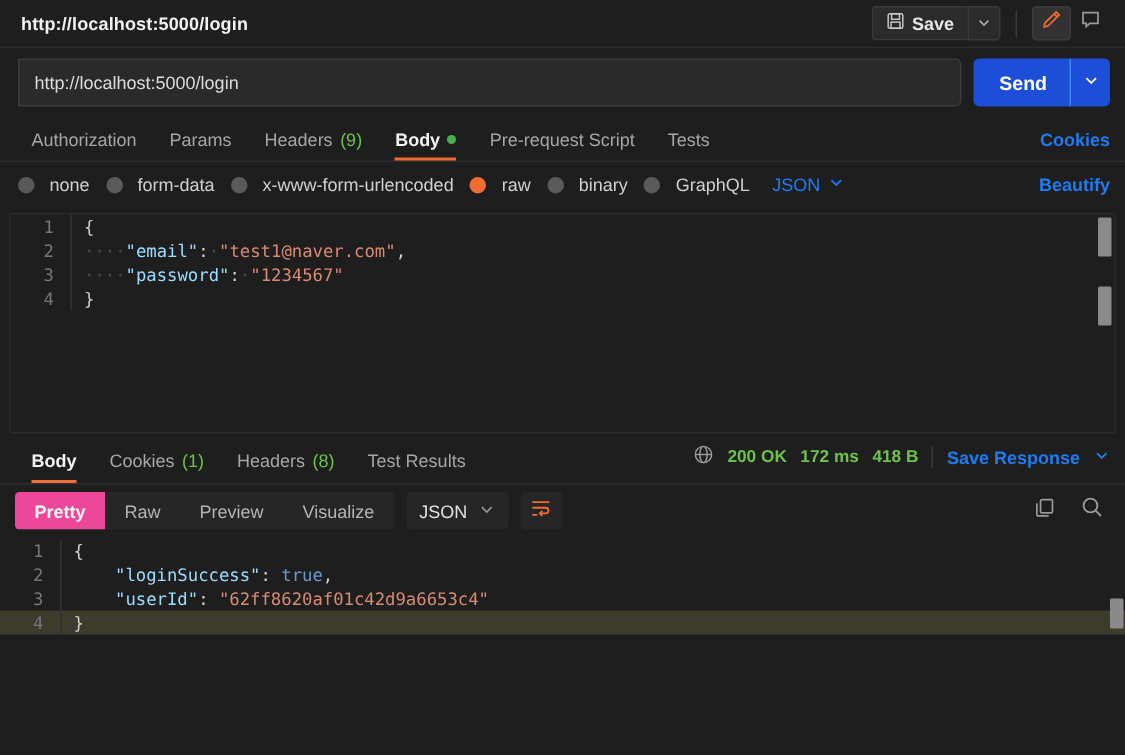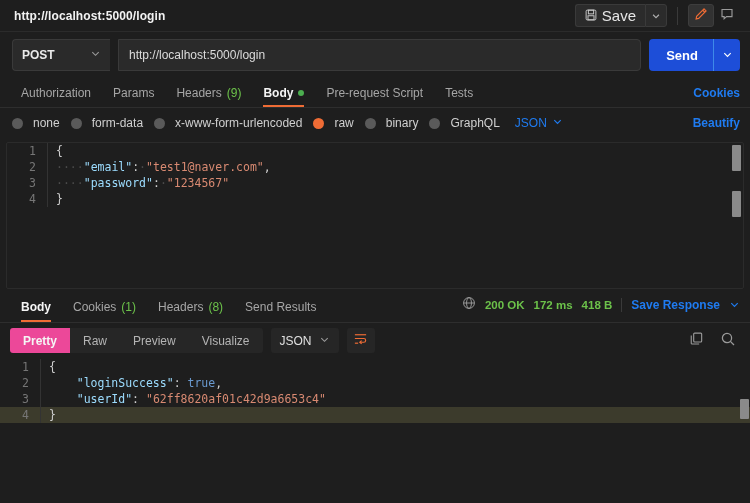--- a/index.html
+++ b/index.html
@@ -21,21 +21,21 @@
     background: #1e1e1e;
   }
   .req-title { font-size: 12px; font-weight: bold; color: #f2f2f2; letter-spacing: 0.1px; }
   .topbar-right { margin-left: auto; display: flex; align-items: center; gap: 0; }
   .save-btn {
     display: flex; align-items: center; gap: 5px;
     height: 23px; padding: 0 9px;
     background: #2b2b2b; border: 1px solid #3a3a3a;
     border-right: none;
     border-radius: 3px 0 0 3px;
-    font-size: 15px; font-weight: normal; color: #e6e6e6;
+    font-size: 12px; font-weight: bold; color: #e6e6e6;
     cursor: pointer;
   }
   .save-caret {
     display: flex; align-items: center; justify-content: center;
     height: 23px; width: 22px;
     background: #2b2b2b; border: 1px solid #3a3a3a;
     border-radius: 0 3px 3px 0; cursor: pointer;
   }
   .tb-sep { width: 1px; height: 18px; background: #3a3a3a; margin: 0 10px; }
   .icon-btn {
@@ -201,28 +201,20 @@
         <span>
           <svg width="14" height="14" viewBox="0 0 16 16" fill="none" stroke="#9a9a9a" stroke-width="1.3">
             <path d="M2.3 2.8 h11.4 v8.2 h-6.2 l-2.8 2.5 v-2.5 h-2.4 z"></path>
           </svg>
         </span>
       </div>
     </div>
   </div>
 
   <div class="urlrow">
-    <div class="method-box">
-      <span>POST</span>
-      <span>
-        <svg width="11" height="11" viewBox="0 0 12 12" fill="none" stroke="#9a9a9a" stroke-width="1.2">
-            <path d="M2.5 4.5 L6 8 L9.5 4.5"></path>
-          </svg>
-      </span>
-    </div>
     <div class="url-box">
       <span>http://localhost:5000/login</span>
     </div>
     <div class="send-btn">
       <span class="send-label">Send</span>
       <span class="send-caret">
         <span>
           <svg width="11" height="11" viewBox="0 0 12 12" fill="none" stroke="#ffffff" stroke-width="1.3">
               <path d="M2.5 4.5 L6 8 L9.5 4.5"></path>
             </svg>
@@ -328,21 +320,21 @@
     </div>
     <div class="tab">
       <span>Cookies</span>
       <span class="cnt">(1)</span>
     </div>
     <div class="tab">
       <span>Headers</span>
       <span class="cnt">(8)</span>
     </div>
     <div class="tab">
-      <span>Send Results</span>
+      <span>Test Results</span>
     </div>
     <div class="resp-right">
       <span>
         <svg width="14" height="14" viewBox="0 0 16 16" fill="none" stroke="#9a9a9a" stroke-width="1.1">
           <circle cx="8" cy="8" r="6.2"></circle>
           <ellipse cx="8" cy="8" rx="2.8" ry="6.2"></ellipse>
           <path d="M1.9 8 h12.2"></path>
         </svg>
       </span>
       <span class="stat">200 OK</span>

